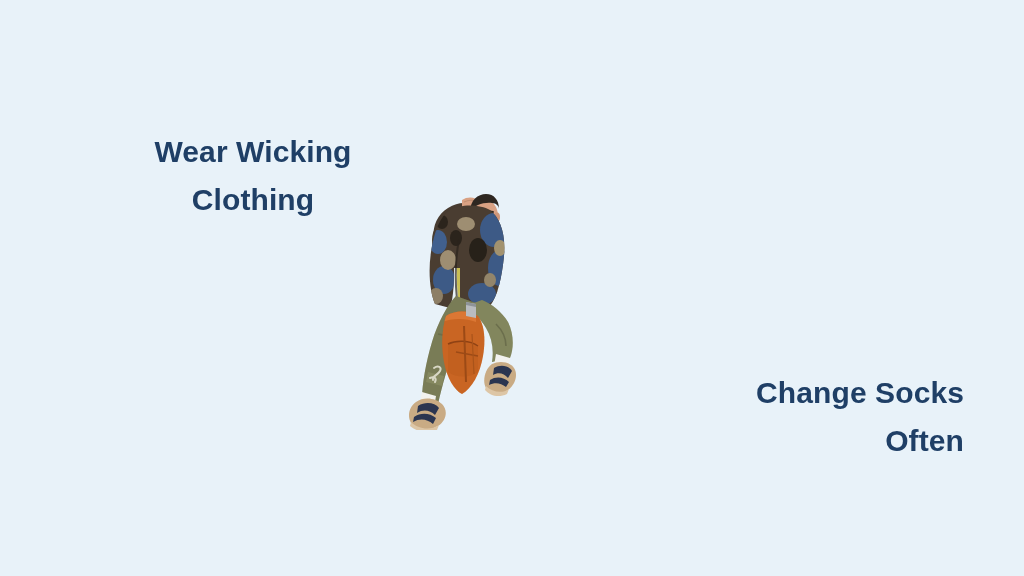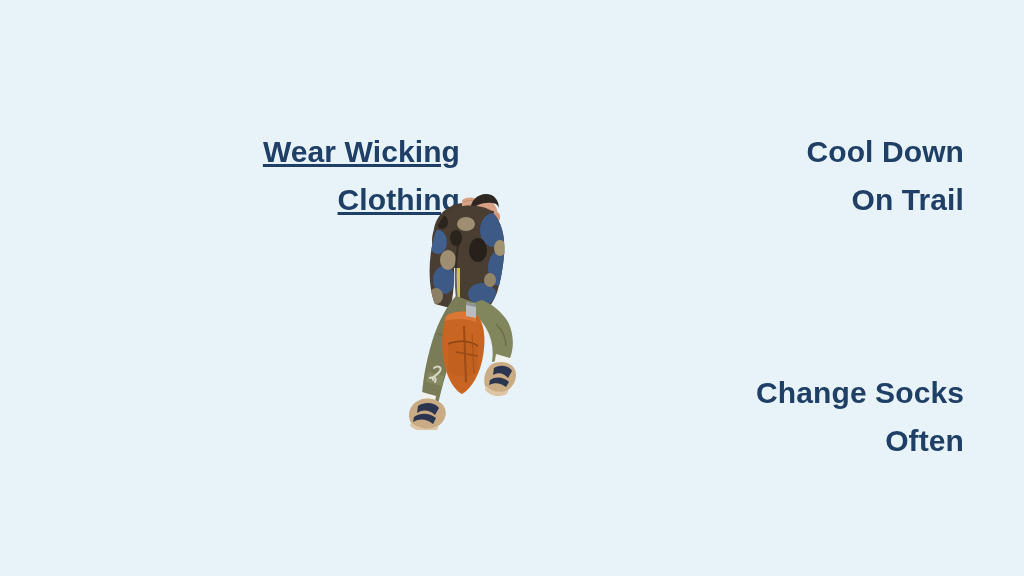--- a/index.html
+++ b/index.html
@@ -21,21 +21,21 @@
   }
   .tip {
     position: absolute;
     font-size: 30px;
     font-weight: bold;
     line-height: 48px;
     color: #1f3f66;
     letter-spacing: 0.1px;
     white-space: pre-line;
   }
-  .tip-tl { left: 60px;  top: 128px;  text-align: right;  width: 400px; text-decoration: underline; }
+  .tip-tl { left: 53px;  top: 128px;  text-align: center;  width: 400px; }
   .tip-tr { right: 60px; top: 128px;  text-align: right; width: 400px; }
   .tip-bl { left: 60px;  top: 341px;  text-align: left;  width: 400px; }
   .tip-br { right: 60px; top: 341px;  text-align: right; width: 400px; margin-top: 28px; }
 
   
   .figure {
     position: absolute;
     left: 404px;
     top: 176px;
     width: 130px;
@@ -43,22 +43,20 @@
   }
   .figure svg { display: block; width: 130px; height: 254px; }
 </style>
 </head>
 <body>
 
 <div class="slide">
 
   <div class="tip tip-tl">Wear Wicking
 Clothing</div>
-  <div class="tip tip-tr">Cool Down
-On Trail</div>
   <div class="tip tip-br">Change Socks
 Often</div>
 
   <div class="figure">
     <svg viewBox="0 0 130 254" xmlns="http://www.w3.org/2000/svg">
       <defs>
         <clipPath id="jacketClip">
           <path d="M46 34 C36 40 30 56 27 76 C24 96 26 116 31 128 L46 132
                    C50 120 50 104 50 92 L56 92 L56 126 L86 130
                    C94 120 98 100 100 80 C102 58 96 42 86 34

